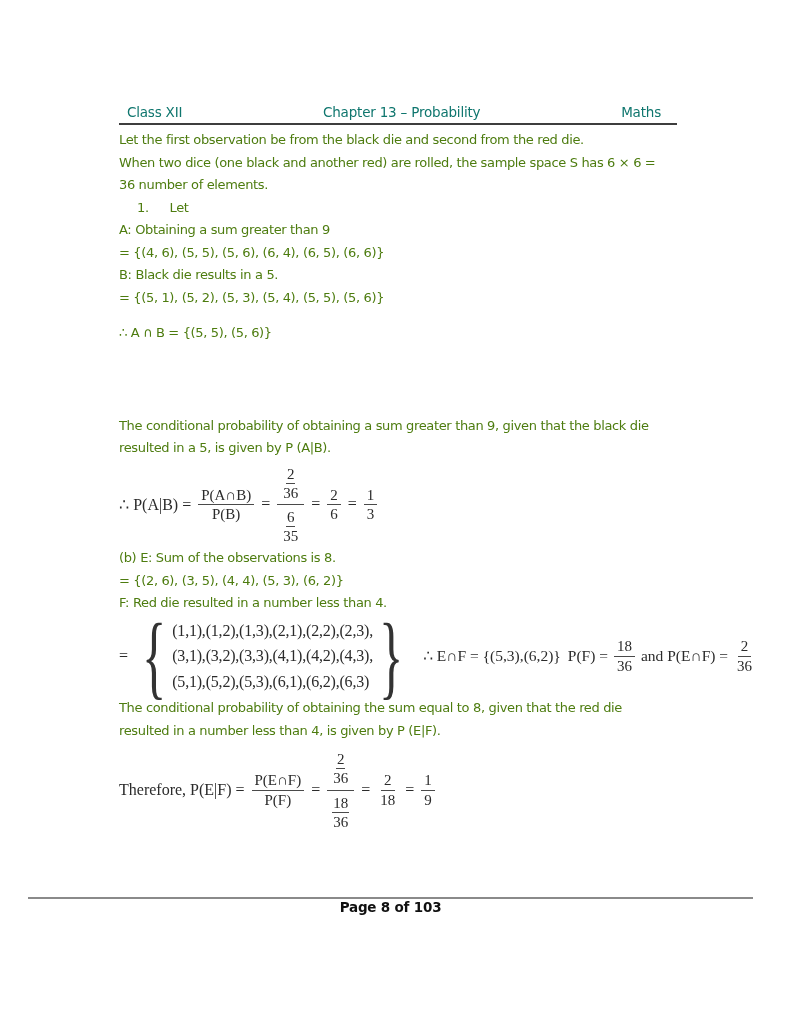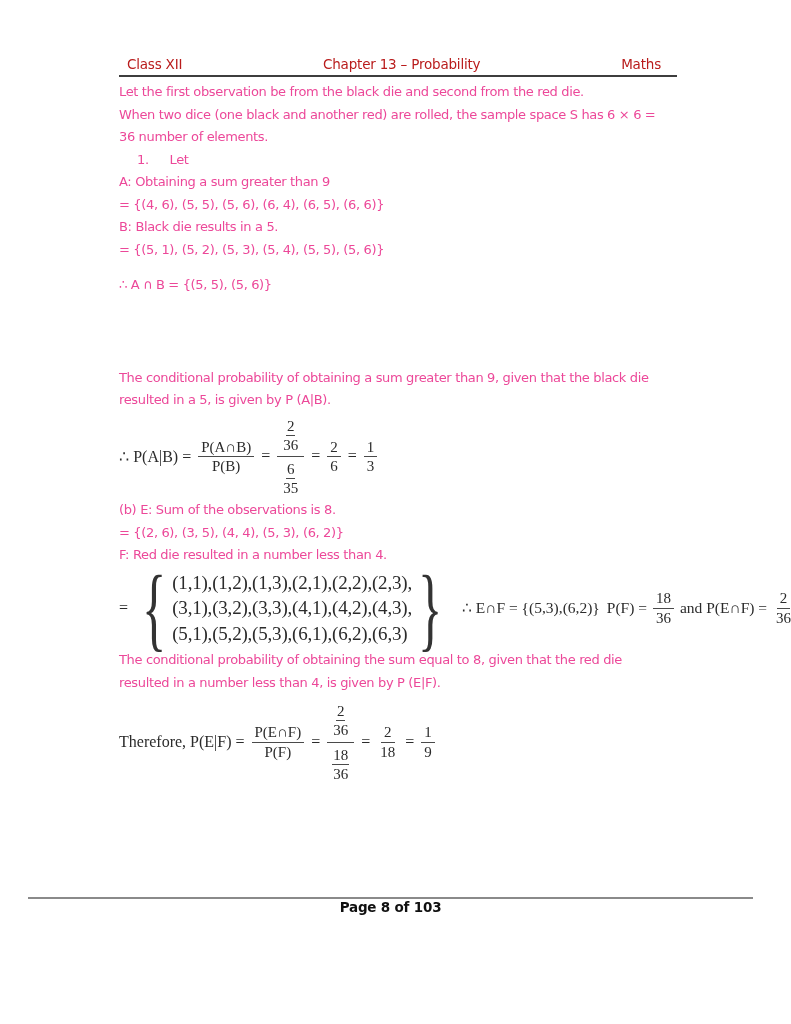--- a/index.html
+++ b/index.html
@@ -1,26 +1,26 @@
 <!DOCTYPE html>
 <html><head>
 <meta charset="utf-8">
 <style>
   html,body{margin:0;padding:0;background:#ffffff;}
   .page{position:relative;width:791px;height:1024px;background:#fff;overflow:hidden;color:#1e1e1e;}
   .content{width:558px;margin-left:119px;}
 
   
-  .header{display:flex;justify-content:space-between;margin-top:56px;padding:0 16px 0 8px;
-          font-family:"DejaVu Sans",sans-serif;font-size:13.5px;letter-spacing:-0.2px;color:#b91c1c;}
+  .header{display:flex;justify-content:space-between;margin-top:104px;padding:0 16px 0 8px;
+          font-family:"DejaVu Sans",sans-serif;font-size:13.5px;letter-spacing:-0.2px;color:#0f766e;}
   .header-rule{border-top:2px solid #3d3d3d;margin-top:3px;}
 
   
   .line{font-family:"DejaVu Sans",sans-serif;font-size:13px;letter-spacing:-0.35px;
-        line-height:22.5px;white-space:nowrap;color:#ec4899;}
+        line-height:22.5px;white-space:nowrap;color:#4d7c0f;}
   .first-line{margin-top:4px;}
   .list-line{margin-left:18px;}
   .list-text{margin-left:17px;}
   .sp-small{margin-top:13px;}
   .sp-big{margin-top:70px;}
 
   
   .equation{display:flex;align-items:center;gap:7px;white-space:nowrap;
             font-family:"Liberation Serif",serif;font-size:16px;color:#2b2b2b;margin:5px 0 3px;}
   .equation.last{margin-top:8px;}
@@ -32,21 +32,21 @@
   .cfrac .cnum{padding:0 5px 3px;border-bottom:1.2px solid #4a4a4a;}
   .cfrac .cden{padding:3px 5px 0;}
   .cfrac .eq-frac .num,.cfrac .eq-frac .den{padding-left:1px;padding-right:1px;}
 
   
   .set-eq{display:flex;align-items:center;margin:3px 0 3px;
           font-family:"Liberation Serif",serif;color:#2b2b2b;}
   .set-eq .eqsign{font-size:16px;margin-right:4px;}
   .brace{display:inline-block;font-family:"Liberation Serif",serif;font-size:92px;font-weight:300;
          line-height:74px;transform:scale(0.55,1.02);transform-origin:center;color:#333;}
-  .set-rows{display:flex;flex-direction:column;font-size:19px;line-height:25.5px;
+  .set-rows{display:flex;flex-direction:column;font-size:16px;line-height:25.5px;
             letter-spacing:-0.2px;white-space:nowrap;margin:0 -4px;}
   .set-side{display:flex;flex-direction:row;margin-left:10px;gap:7px;font-size:15.5px;}
   .side-row{display:flex;align-items:center;gap:6px;white-space:nowrap;}
 
   
   .footer{position:absolute;left:28px;right:38px;top:897px;}
   .footer-rule{border-top:2px solid #8a8a8a;}
   .footer-text{text-align:center;font-family:"DejaVu Sans",sans-serif;
                font-size:13.5px;font-weight:bold;letter-spacing:-0.2px;color:#101010;}
 </style>

